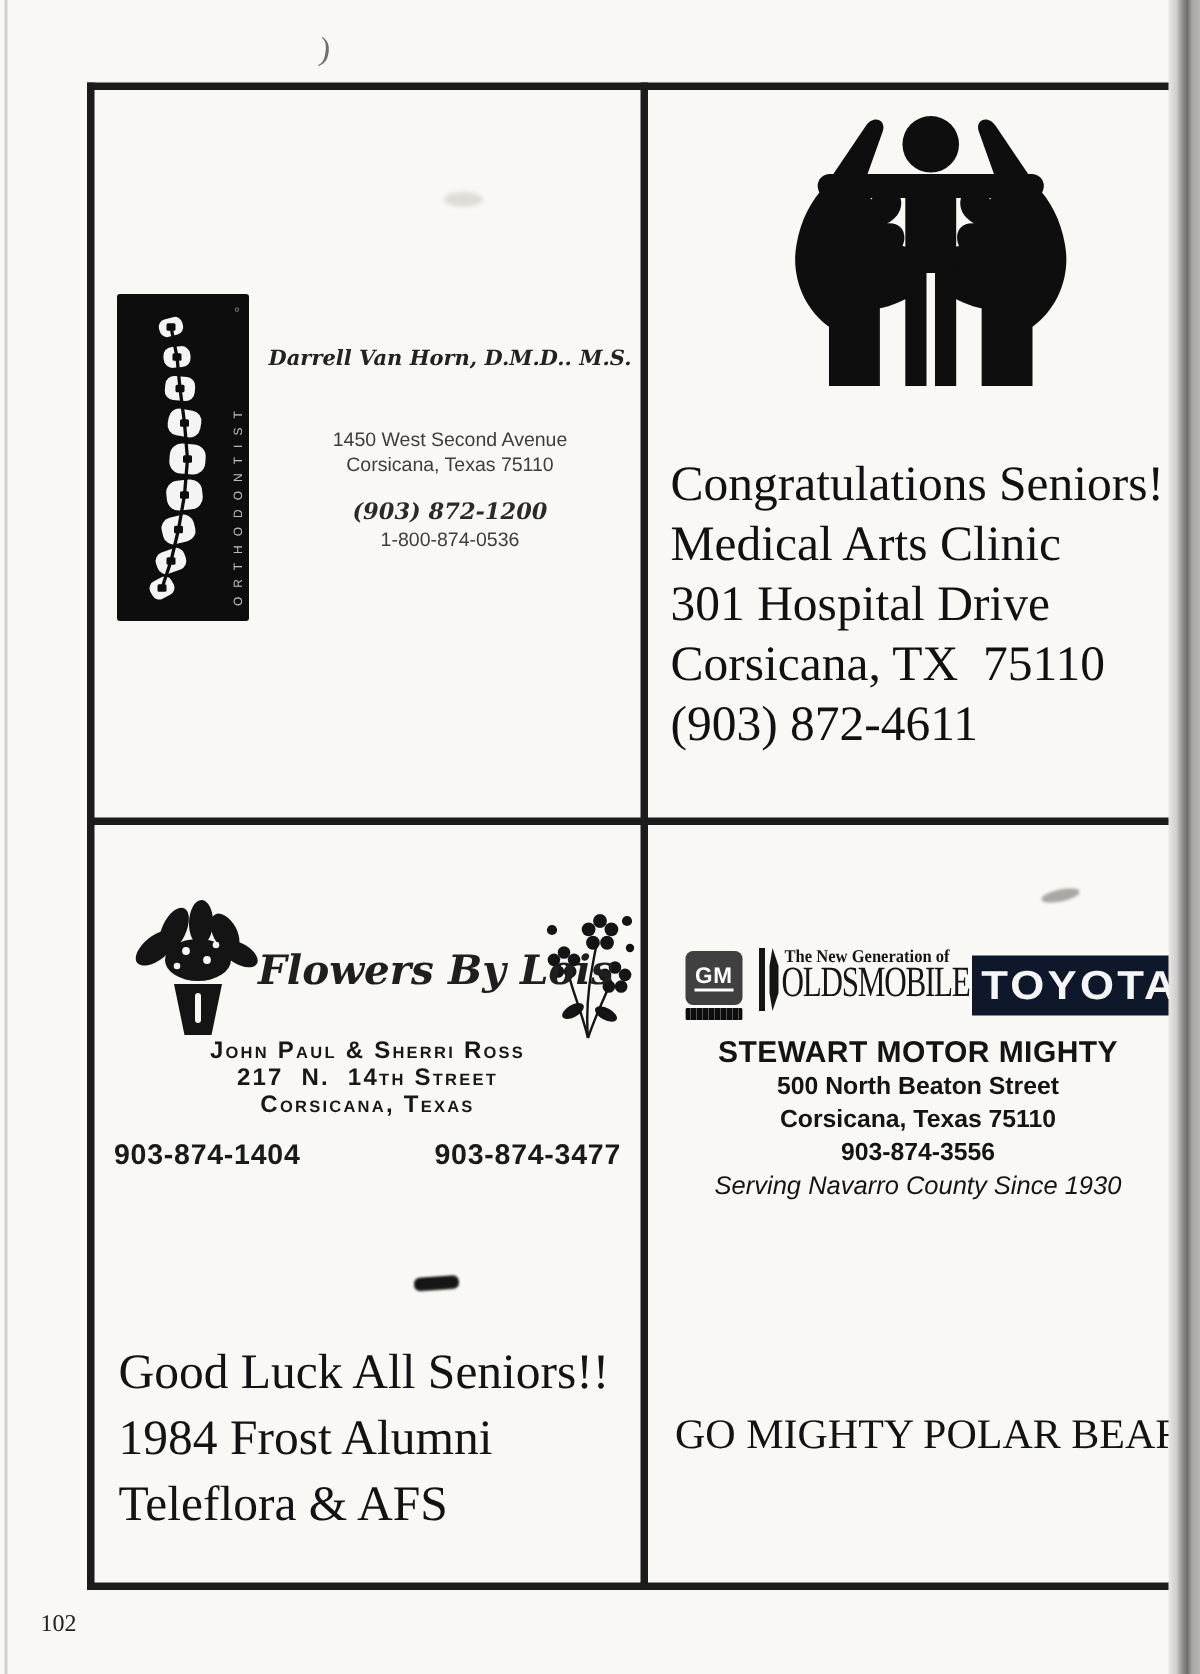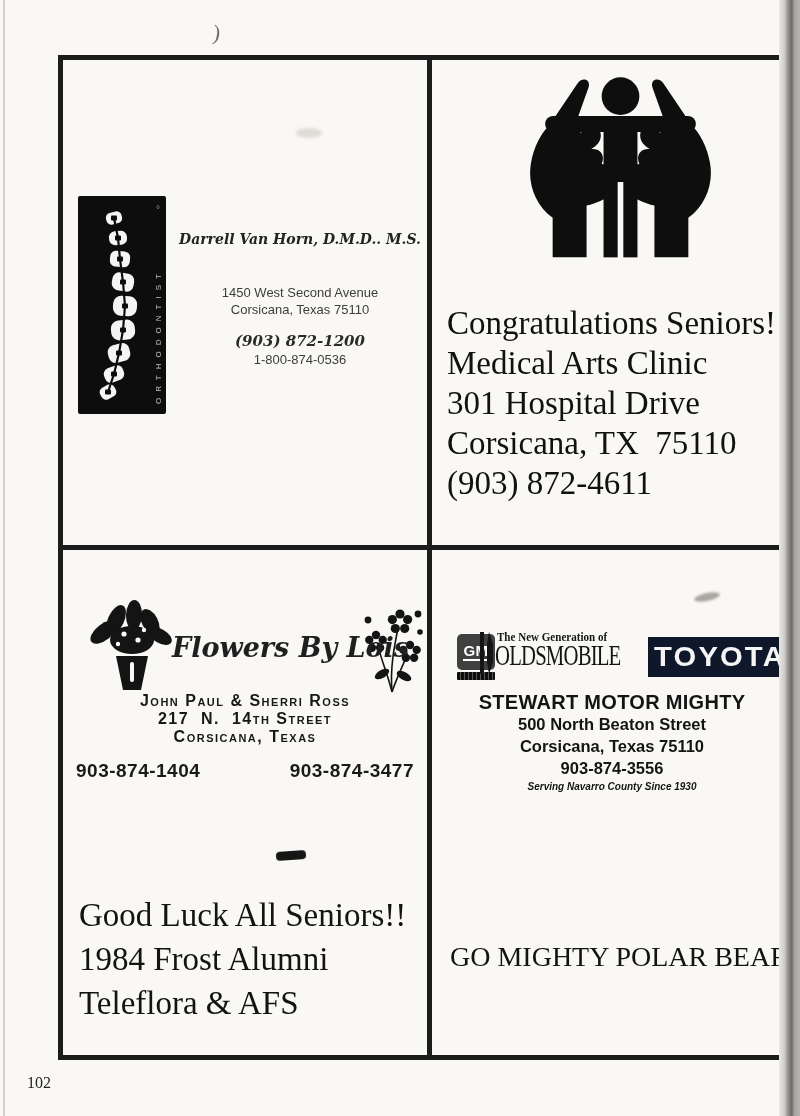--- a/index.html
+++ b/index.html
@@ -55,34 +55,34 @@
   .smudge1{left:276px;top:851px;width:30px;height:9px;background:#161616;border-radius:4px;transform:rotate(-4deg);filter:blur(.6px);}
   .frost{left:79px;top:893px;font-family:"Liberation Serif",serif;font-size:33px;line-height:44px;color:#131313;}
 
   
   .gm-box{left:457px;top:634px;width:38px;height:36px;background:#404040;border-radius:5px;
     display:flex;align-items:center;justify-content:center;}
   .gm-box span{color:#fff;font-weight:bold;font-size:15px;letter-spacing:.5px;
     border-bottom:2px solid #fff;line-height:1;padding-bottom:1px;font-family:"Liberation Sans",sans-serif;}
   .gm-bar{left:457px;top:672px;width:38px;height:8px;background:#0d0d0d;border-radius:1px;
     background-image:repeating-linear-gradient(90deg,#0d0d0d 0 3px,#555 3px 4px);}
-  .olds{left:479px;top:628px;width:140px;height:50px;}
+  .olds{left:505px;top:628px;width:140px;height:50px;}
   .olds-rocket{position:absolute;left:0;top:2px;}
   .olds-tag{position:absolute;left:18px;top:2px;font-family:"Liberation Serif",serif;font-weight:bold;
     font-size:12px;transform:scaleX(.92);transform-origin:left;white-space:nowrap;color:#151515;}
   .olds-name{position:absolute;left:16px;top:12px;font-family:"Liberation Serif",serif;
     font-size:25px;transform:scale(.83,1.15);transform-origin:left top;white-space:nowrap;color:#151515;letter-spacing:-1px;}
   .toyota{left:648px;top:637px;width:144px;height:40px;background:#0f172a;display:flex;align-items:center;justify-content:center;overflow:hidden;}
   .toyota span{color:#f5f5f5;font-weight:bold;font-size:27px;letter-spacing:2px;transform:scaleX(1.08);font-family:"Liberation Sans",sans-serif;}
   .sm-center{left:447px;top:0;width:330px;text-align:center;color:#141414;}
   .sm-company{top:691px;font-weight:bold;font-size:20px;letter-spacing:.3px;}
   .sm-a1{top:715px;font-weight:bold;font-size:16.5px;}
   .sm-a2{top:737px;font-weight:bold;font-size:16.5px;}
   .sm-ph{top:759px;font-weight:bold;font-size:16.5px;}
-  .sm-tag{top:781px;font-weight:bold;font-style:italic;font-size:10px;}
+  .sm-tag{top:781px;font-weight:normal;font-style:italic;font-size:17px;}
   .sm-slogan{left:450px;top:941px;width:360px;white-space:nowrap;
     font-family:"Liberation Serif",serif;font-size:28px;color:#131313;}
 
   
   .pageno{left:27px;top:1074px;font-family:"Liberation Serif",serif;font-size:16px;color:#222;}
   .top-mark{left:213px;top:20px;font-size:22px;color:#6f6f6f;transform:rotate(8deg);font-family:"Liberation Serif",serif;}
   .smudge2{left:694px;top:593px;width:26px;height:8px;background:#a9a7a2;border-radius:50%;filter:blur(1.2px);transform:rotate(-12deg);}
   .smudge3{left:296px;top:128px;width:26px;height:10px;background:#dedcd7;border-radius:50%;filter:blur(1.5px);}
 </style>
 </head>

